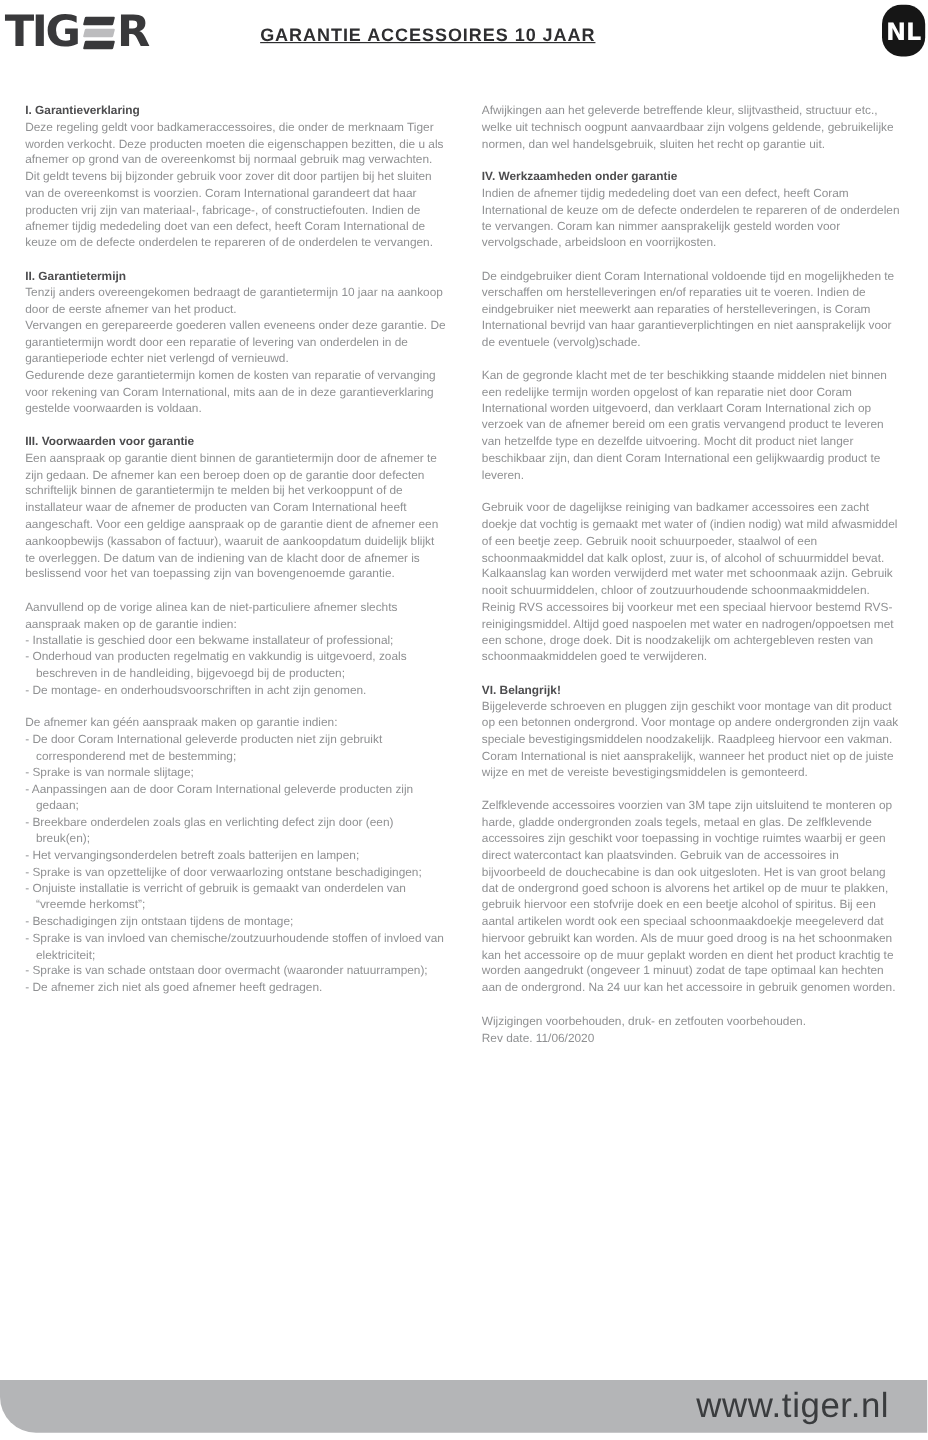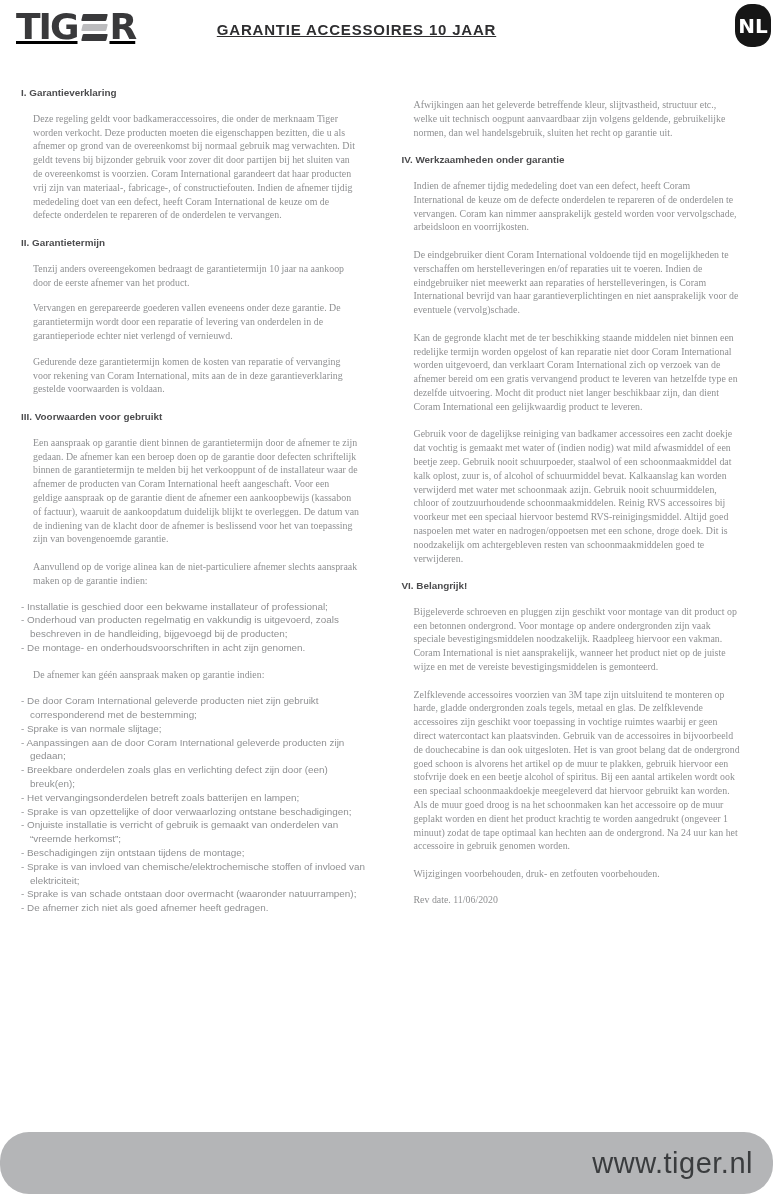--- a/index.html
+++ b/index.html
@@ -9,24 +9,23 @@
     background:#ffffff;
     overflow:hidden;
     font-family:"Liberation Sans",sans-serif;
   }
   
   header{
     position:relative;
     height:58px;
   }
   .logo{
-    position:absolute;left:16px;top:6px;
+    position:absolute;left:4px;top:6px;
     display:flex;align-items:center;
     height:42px;
-    text-decoration:underline;
   }
   .logo-letters{
     font-family:"DejaVu Sans",sans-serif;
     font-weight:bold;
     font-size:36px;
     letter-spacing:-2px;
     color:#39393b;
     line-height:42px;
   }
   .logo-e{
@@ -76,37 +75,36 @@
   .col{
     font-size:9.9px;
     line-height:13.8px;
     color:#8f9092;
   }
   .block{margin-bottom:13.8px;}
   .heading{
     font-weight:bold;
     color:#4c4c4e;
   }
-  .p{margin:12px;font-family:Liberation Serif, serif;}
+  .p{margin:0;}
   .li{
     margin:0;
     padding-left:9px;
     text-indent:-9px;
   }
   
   .footer-bar{
     position:absolute;
     left:0;right:0;bottom:6px;
-    height:62px;
+    height:44px;
     background:#b4b5b7;
     border-bottom-left-radius:30px;
     display:flex;align-items:center;justify-content:flex-end;
-    padding-right:20px;
+    padding-right:32px;
     box-sizing:border-box;
-    border-radius:29px;
   }
   .site{
     font-size:29px;
     color:#3a3c3e;
     letter-spacing:0.5px;
   }
 </style>
 </head>
 <body>
 
@@ -132,40 +130,40 @@
           <div class="heading">I. Garantieverklaring</div>
           <div class="p">Deze regeling geldt voor badkameraccessoires, die onder de merknaam Tiger worden verkocht. Deze producten moeten die eigenschappen bezitten, die u als afnemer op grond van de overeenkomst bij normaal gebruik mag verwachten. Dit geldt tevens bij bijzonder gebruik voor zover dit door partijen bij het sluiten van de overeenkomst is voorzien. Coram International garandeert dat haar producten vrij zijn van materiaal-, fabricage-, of constructiefouten. Indien de afnemer tijdig mededeling doet van een defect, heeft Coram International de keuze om de defecte onderdelen te repareren of de onderdelen te vervangen.</div>
         </div>
         <div class="block">
           <div class="heading">II. Garantietermijn</div>
           <div class="p">Tenzij anders overeengekomen bedraagt de garantietermijn 10 jaar na aankoop door de eerste afnemer van het product.</div>
           <div class="p">Vervangen en gerepareerde goederen vallen eveneens onder deze garantie. De garantietermijn wordt door een reparatie of levering van onderdelen in de garantieperiode echter niet verlengd of vernieuwd.</div>
           <div class="p">Gedurende deze garantietermijn komen de kosten van reparatie of vervanging voor rekening van Coram International, mits aan de in deze garantieverklaring gestelde voorwaarden is voldaan.</div>
         </div>
         <div class="block">
-          <div class="heading">III. Voorwaarden voor gebruikt</div>
+          <div class="heading">III. Voorwaarden voor garantie</div>
           <div class="p">Een aanspraak op garantie dient binnen de garantietermijn door de afnemer te zijn gedaan. De afnemer kan een beroep doen op de garantie door defecten schriftelijk binnen de garantietermijn te melden bij het verkooppunt of de installateur waar de afnemer de producten van Coram International heeft aangeschaft. Voor een geldige aanspraak op de garantie dient de afnemer een aankoopbewijs (kassabon of factuur), waaruit de aankoopdatum duidelijk blijkt te overleggen. De datum van de indiening van de klacht door de afnemer is beslissend voor het van toepassing zijn van bovengenoemde garantie.</div>
         </div>
         <div class="block">
           <div class="p">Aanvullend op de vorige alinea kan de niet-particuliere afnemer slechts aanspraak maken op de garantie indien:</div>
           <div class="li">- Installatie is geschied door een bekwame installateur of professional;</div>
           <div class="li">- Onderhoud van producten regelmatig en vakkundig is uitgevoerd, zoals beschreven in de handleiding, bijgevoegd bij de producten;</div>
           <div class="li">- De montage- en onderhoudsvoorschriften in acht zijn genomen.</div>
         </div>
         <div class="block">
           <div class="p">De afnemer kan géén aanspraak maken op garantie indien:</div>
           <div class="li">- De door Coram International geleverde producten niet zijn gebruikt corresponderend met de bestemming;</div>
           <div class="li">- Sprake is van normale slijtage;</div>
           <div class="li">- Aanpassingen aan de door Coram International geleverde producten zijn gedaan;</div>
           <div class="li">- Breekbare onderdelen zoals glas en verlichting defect zijn door (een) breuk(en);</div>
           <div class="li">- Het vervangingsonderdelen betreft zoals batterijen en lampen;</div>
           <div class="li">- Sprake is van opzettelijke of door verwaarlozing ontstane beschadigingen;</div>
           <div class="li">- Onjuiste installatie is verricht of gebruik is gemaakt van onderdelen van “vreemde herkomst”;</div>
           <div class="li">- Beschadigingen zijn ontstaan tijdens de montage;</div>
-          <div class="li">- Sprake is van invloed van chemische/elektrochemische stoffen of invloed van elektriciteit;</div>
+          <div class="li">- Sprake is van invloed van chemische/zoutzuurhoudende stoffen of invloed van elektriciteit;</div>
           <div class="li">- Sprake is van schade ontstaan door overmacht (waaronder natuurrampen);</div>
           <div class="li">- De afnemer zich niet als goed afnemer heeft gedragen.</div>
         </div>
       </div>
     <div class="col" id="col-right">
         <div class="block">
           <div class="p">Afwijkingen aan het geleverde betreffende kleur, slijtvastheid, structuur etc., welke uit technisch oogpunt aanvaardbaar zijn volgens geldende, gebruikelijke normen, dan wel handelsgebruik, sluiten het recht op garantie uit.</div>
         </div>
         <div class="block">
           <div class="heading">IV. Werkzaamheden onder garantie</div>

